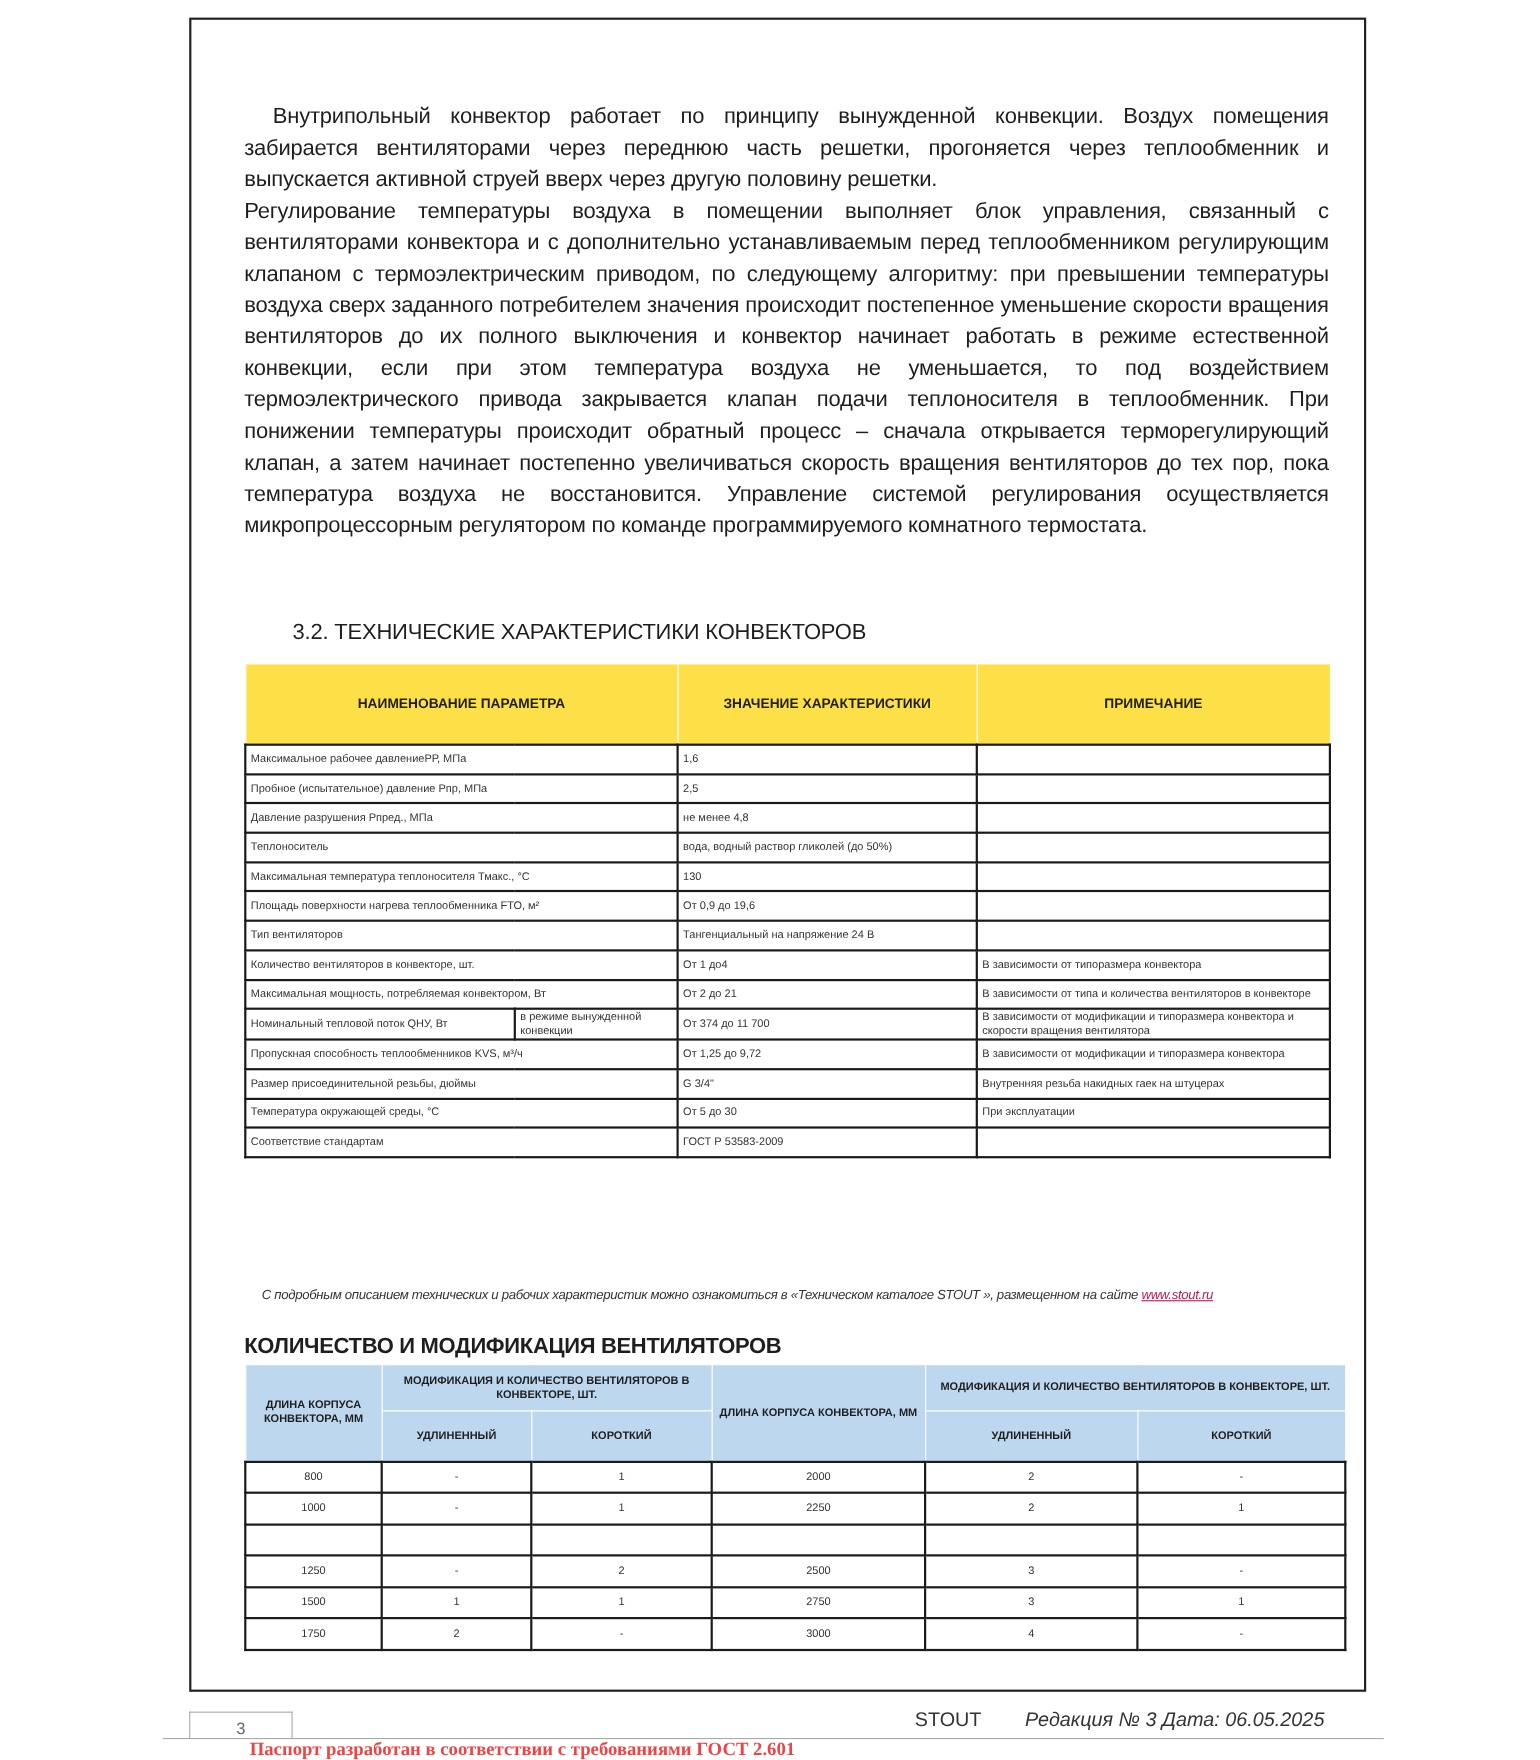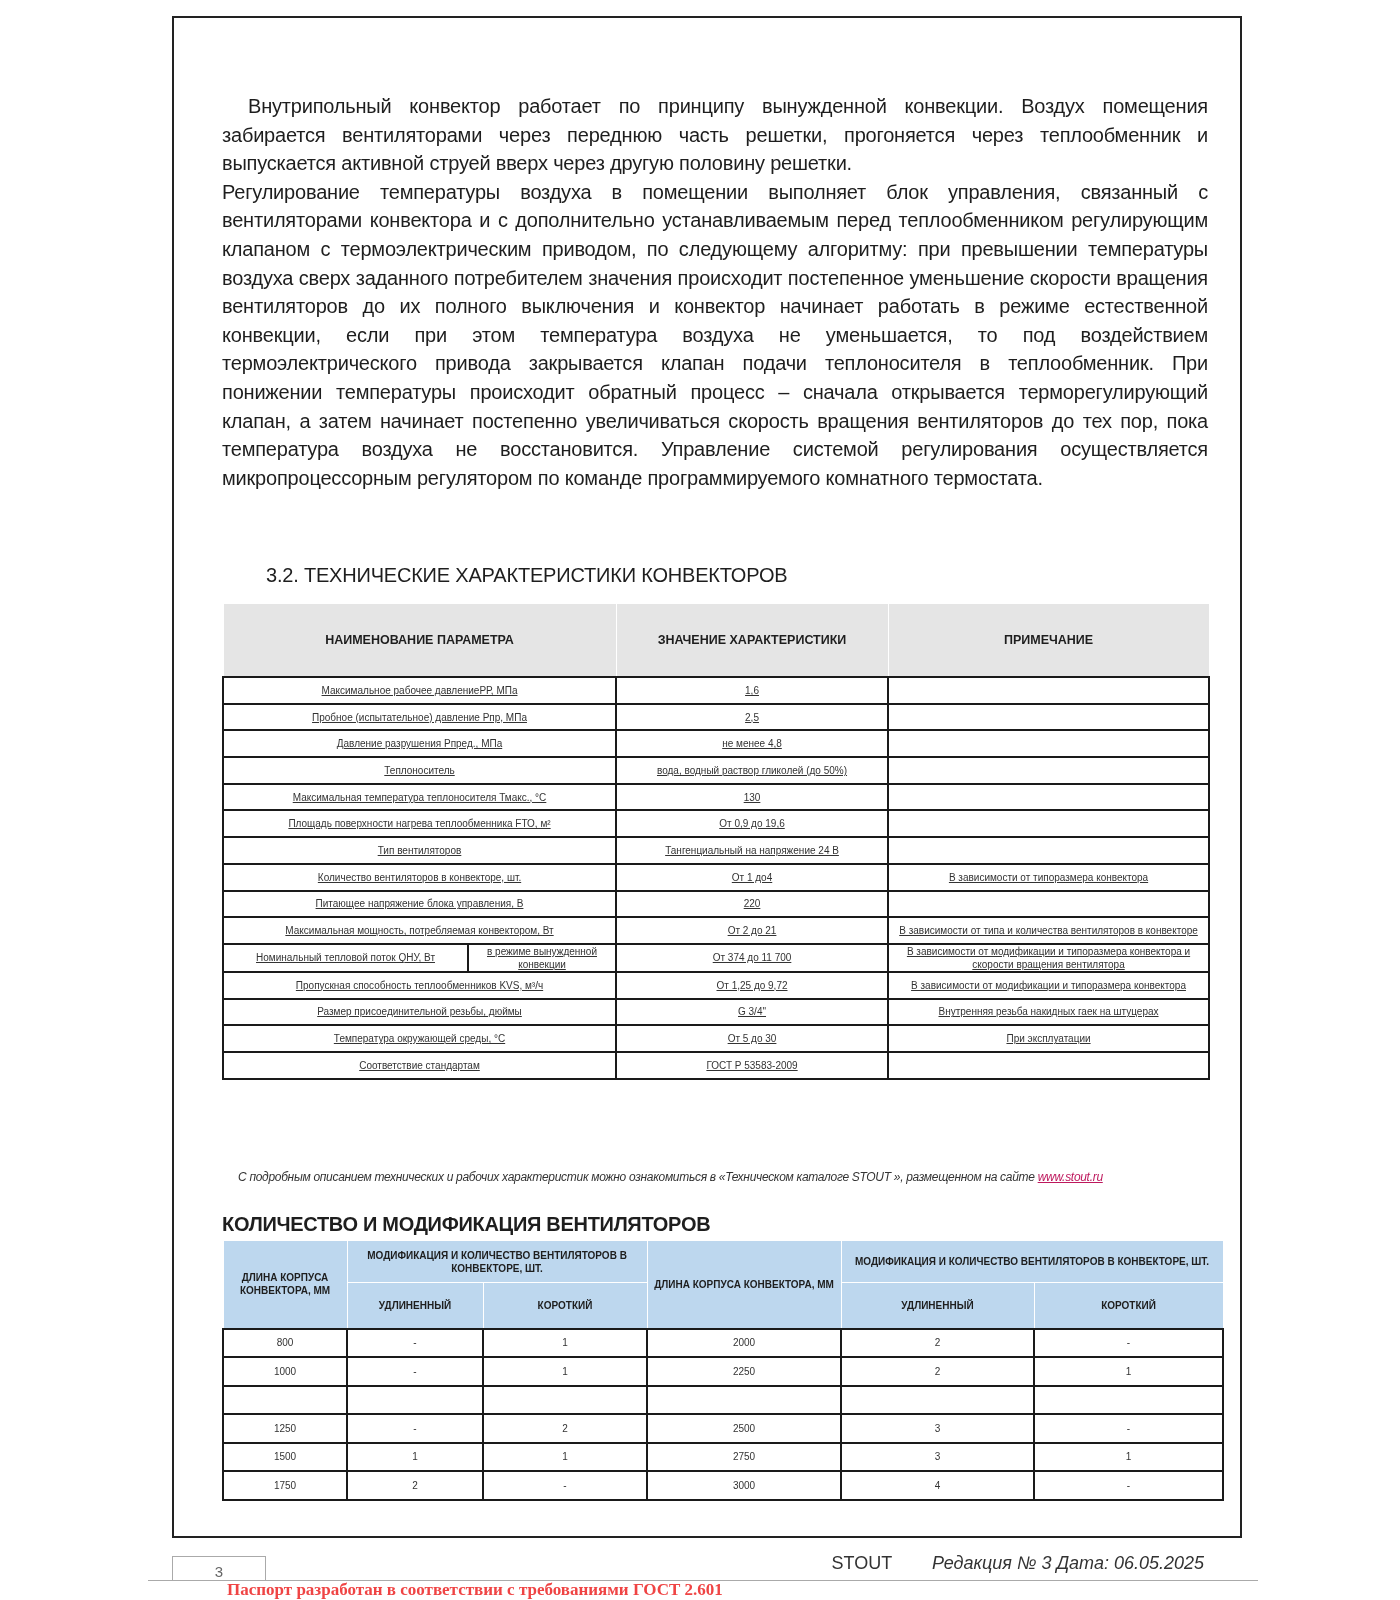--- a/index.html
+++ b/index.html
@@ -4,22 +4,22 @@
 <style>
   html, body { margin: 0; padding: 0; background: #ffffff; }
   body { width: 1400px; height: 1600px; position: relative; font-family: "Liberation Sans", sans-serif; color: #1e1e1e; overflow: hidden; }
   .page-frame { position: absolute; left: 172px; top: 16px; width: 1070px; height: 1522px; border: 2px solid #222; box-sizing: border-box; }
   .content { position: absolute; left: 222px; top: 92px; width: 986px; }
   .para { font-size: 20px; line-height: 28.6px; text-align: justify; margin: 0; letter-spacing: -0.2px; }
   .para.indent { text-indent: 26px; }
   .section-heading { position: absolute; left: 250px; top: 548px; font-size: 20px; font-weight: normal; margin: 16px; letter-spacing: -0.2px; }
   table { border-collapse: collapse; table-layout: fixed; }
   .spec-table { position: absolute; left: 222px; top: 604px; width: 986px; }
-  .spec-table th { background: #e5e5e5; font-size: 12.5px; font-weight: bold; height: 70px; border-left: 1px solid #fff; border-right: 1px solid #fff; }
-  .spec-table td { border: 2px solid #1a1a1a; font-size: 10px; text-align: center; height: 24.7px; padding: 0 4px; line-height: 13px; color: #333; text-decoration: underline; }
+  .spec-table th { background: #fde047; font-size: 12.5px; font-weight: bold; height: 70px; border-left: 1px solid #fff; border-right: 1px solid #fff; }
+  .spec-table td { border: 2px solid #1a1a1a; font-size: 10px; height: 24.7px; padding: 0 4px; line-height: 13px; color: #333; }
   .footnote { position: absolute; left: 238px; top: 1170px; font-size: 12px; font-style: italic; color: #333; letter-spacing: -0.3px; }
   .footnote a { color: #be185d; text-decoration: underline; margin-top: 36px; }
   .section2-heading { position: absolute; left: 222px; top: 1213px; font-size: 20px; font-weight: bold; margin: 0; letter-spacing: -0.3px; }
   .fan-table { position: absolute; left: 222px; top: 1240px; width: 1000px; }
   .fan-table th { background: #bdd7ee; font-size: 10px; font-weight: bold; border: 1px solid #fff; line-height: 13px; padding: 2px; }
   .fan-table td { border: 2px solid #1a1a1a; font-size: 10px; text-align: center; height: 24.5px; color: #333; }
   .gost-line { position: absolute; left: 227px; top: 1580px; font-family: "Liberation Serif", serif; font-weight: bold; font-size: 17px; color: #ef4444; }
   .footer-text { position: absolute; right: 196px; top: 1553px; font-size: 18px; color: #333; }
   .footer-text em { font-style: italic; margin-left: 35px; }
   .page-tab { position: absolute; left: 172px; top: 1556px; width: 92px; height: 24px; border: 1px solid #aaa; border-bottom: none; background: #fff; font-size: 15px; color: #666; text-align: center; line-height: 30px; }
@@ -84,25 +84,20 @@
       </tr>
       <tr>
         <td colspan="2">Тип вентиляторов</td>
         <td>Тангенциальный на напряжение 24 В</td>
         <td></td>
       </tr>
       <tr>
         <td colspan="2">Количество вентиляторов  в конвекторе, шт.</td>
         <td>От 1 до4</td>
         <td>В зависимости от типоразмера конвектора</td>
-      </tr>
-      <tr>
-        <td colspan="2">Питающее напряжение блока управления, В</td>
-        <td>220</td>
-        <td></td>
       </tr>
       <tr>
         <td colspan="2">Максимальная мощность, потребляемая конвектором, Вт</td>
         <td>От 2 до 21</td>
         <td>В зависимости от типа и количества вентиляторов в конвекторе</td>
       </tr>
       <tr>
         <td>Номинальный тепловой поток QНУ, Вт</td>
         <td>в режиме вынужденной конвекции</td>
         <td>От 374 до 11 700</td>

